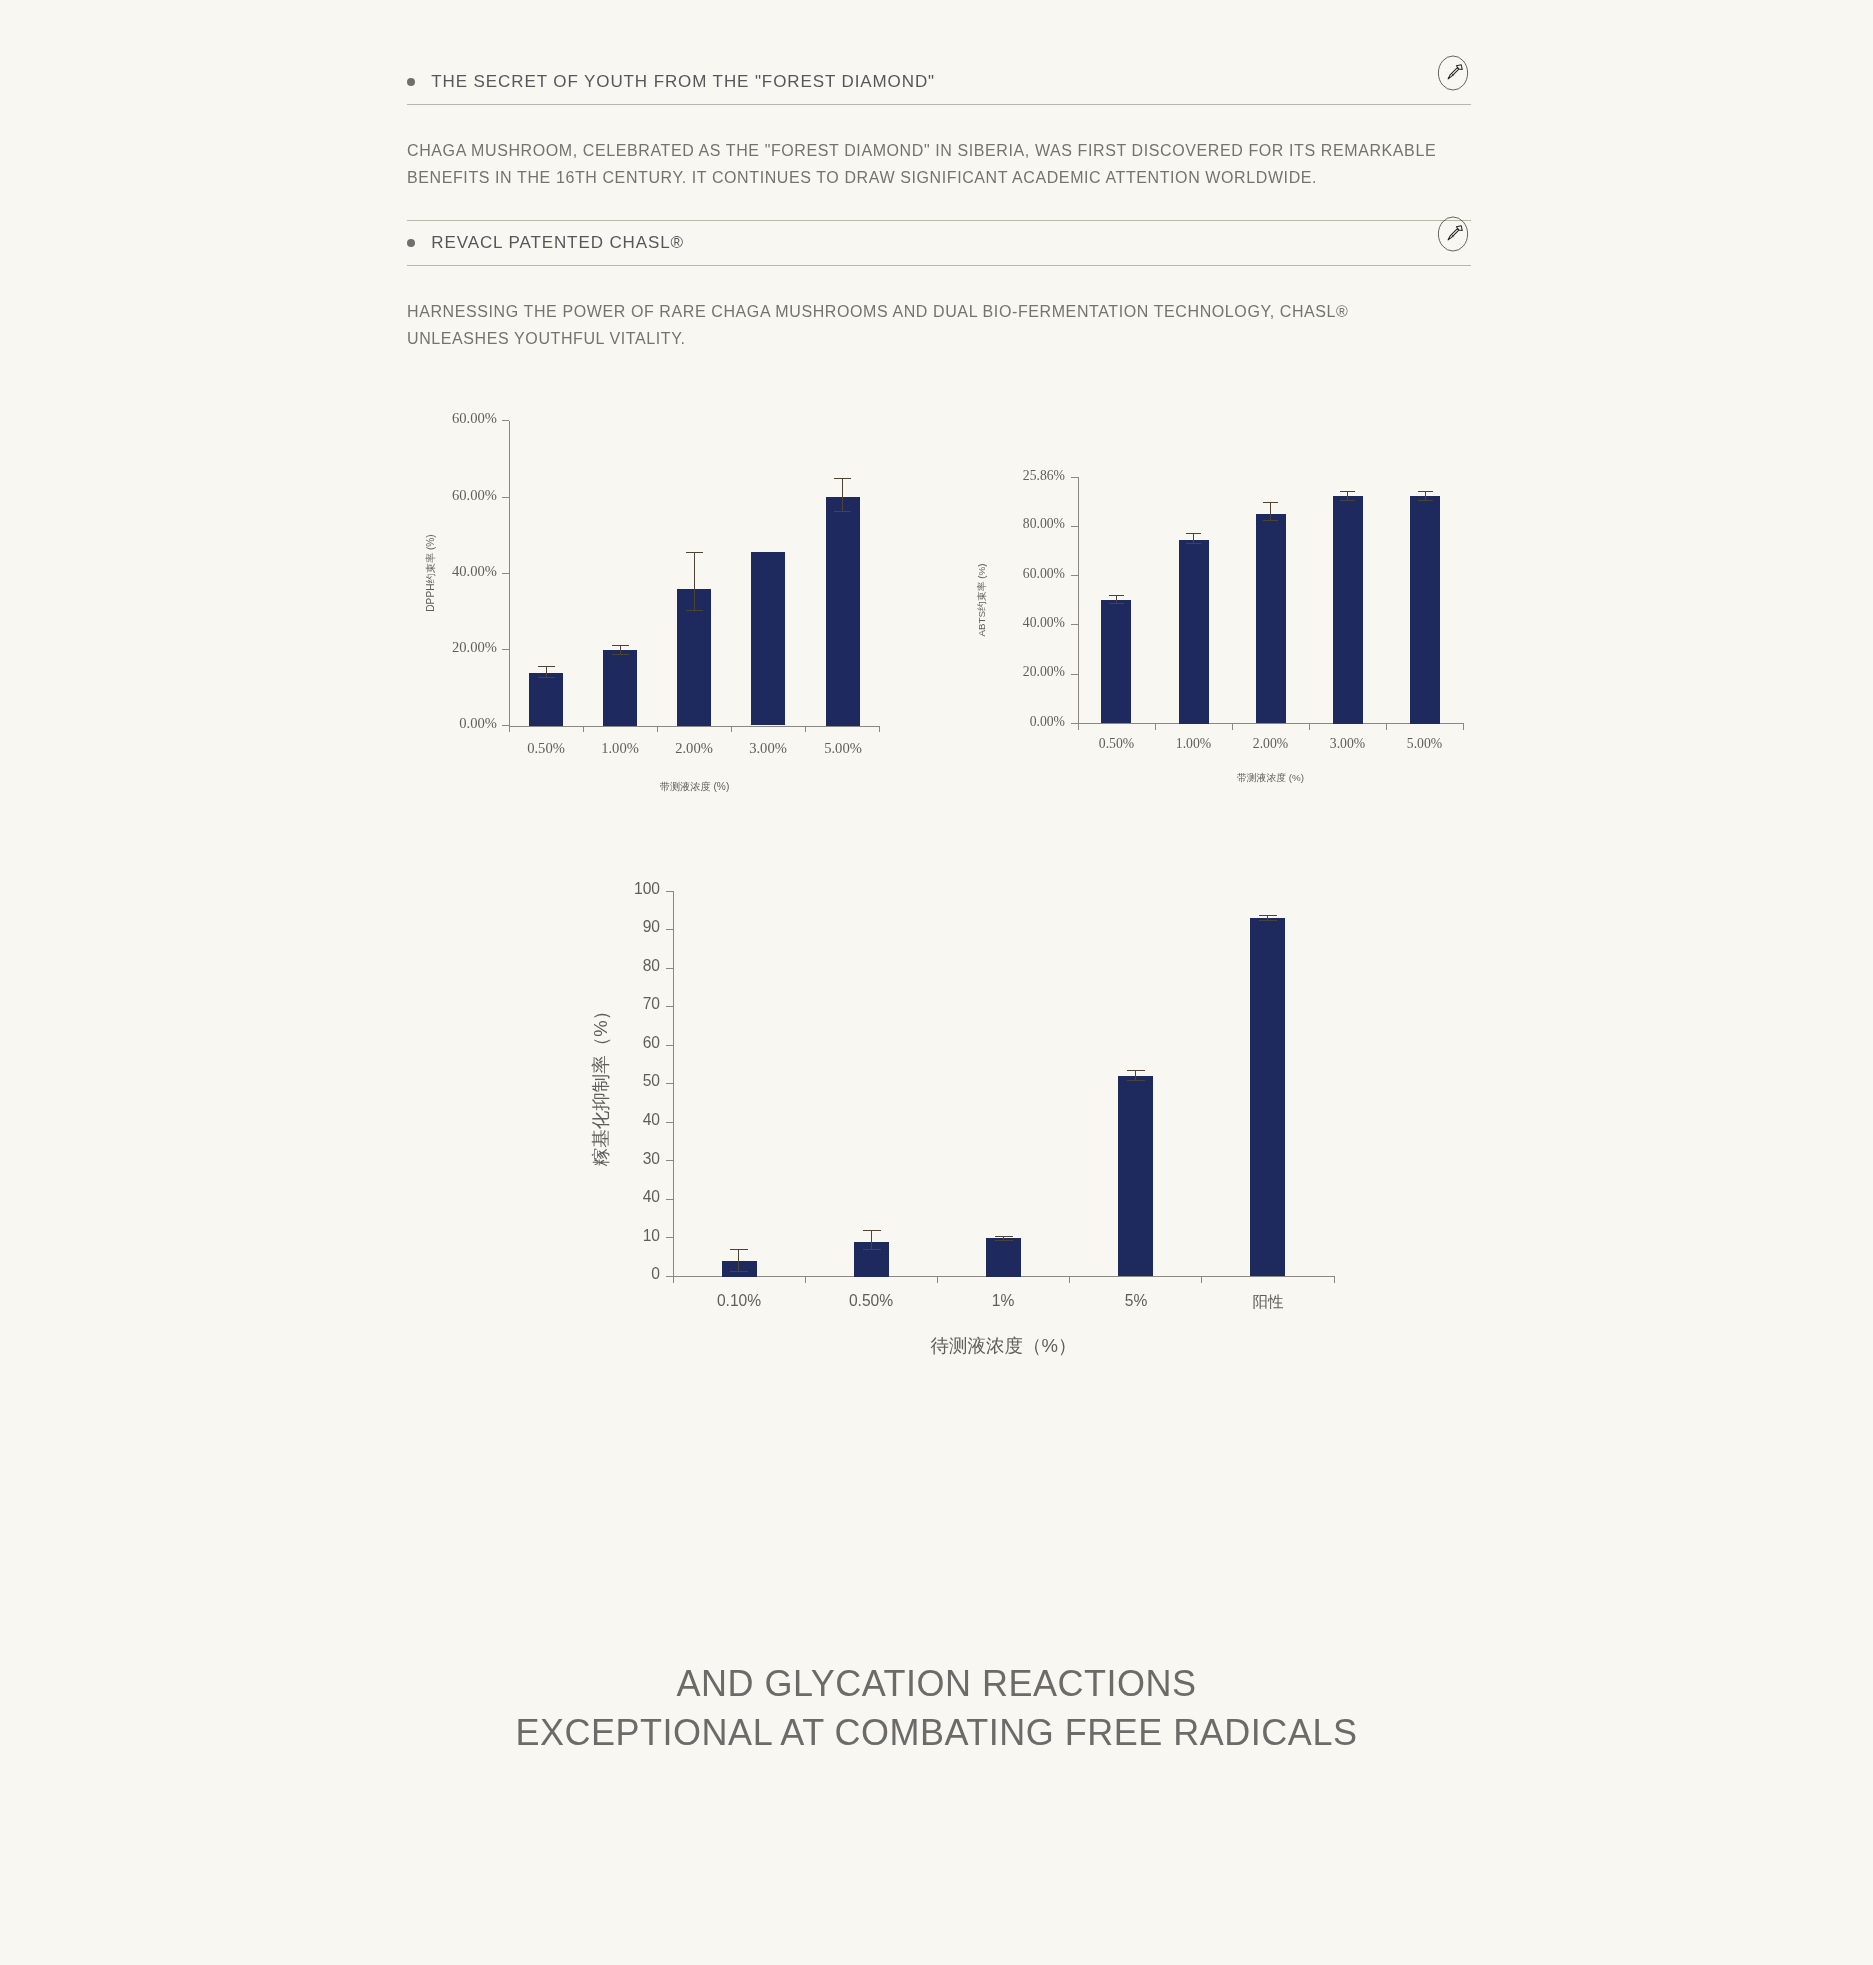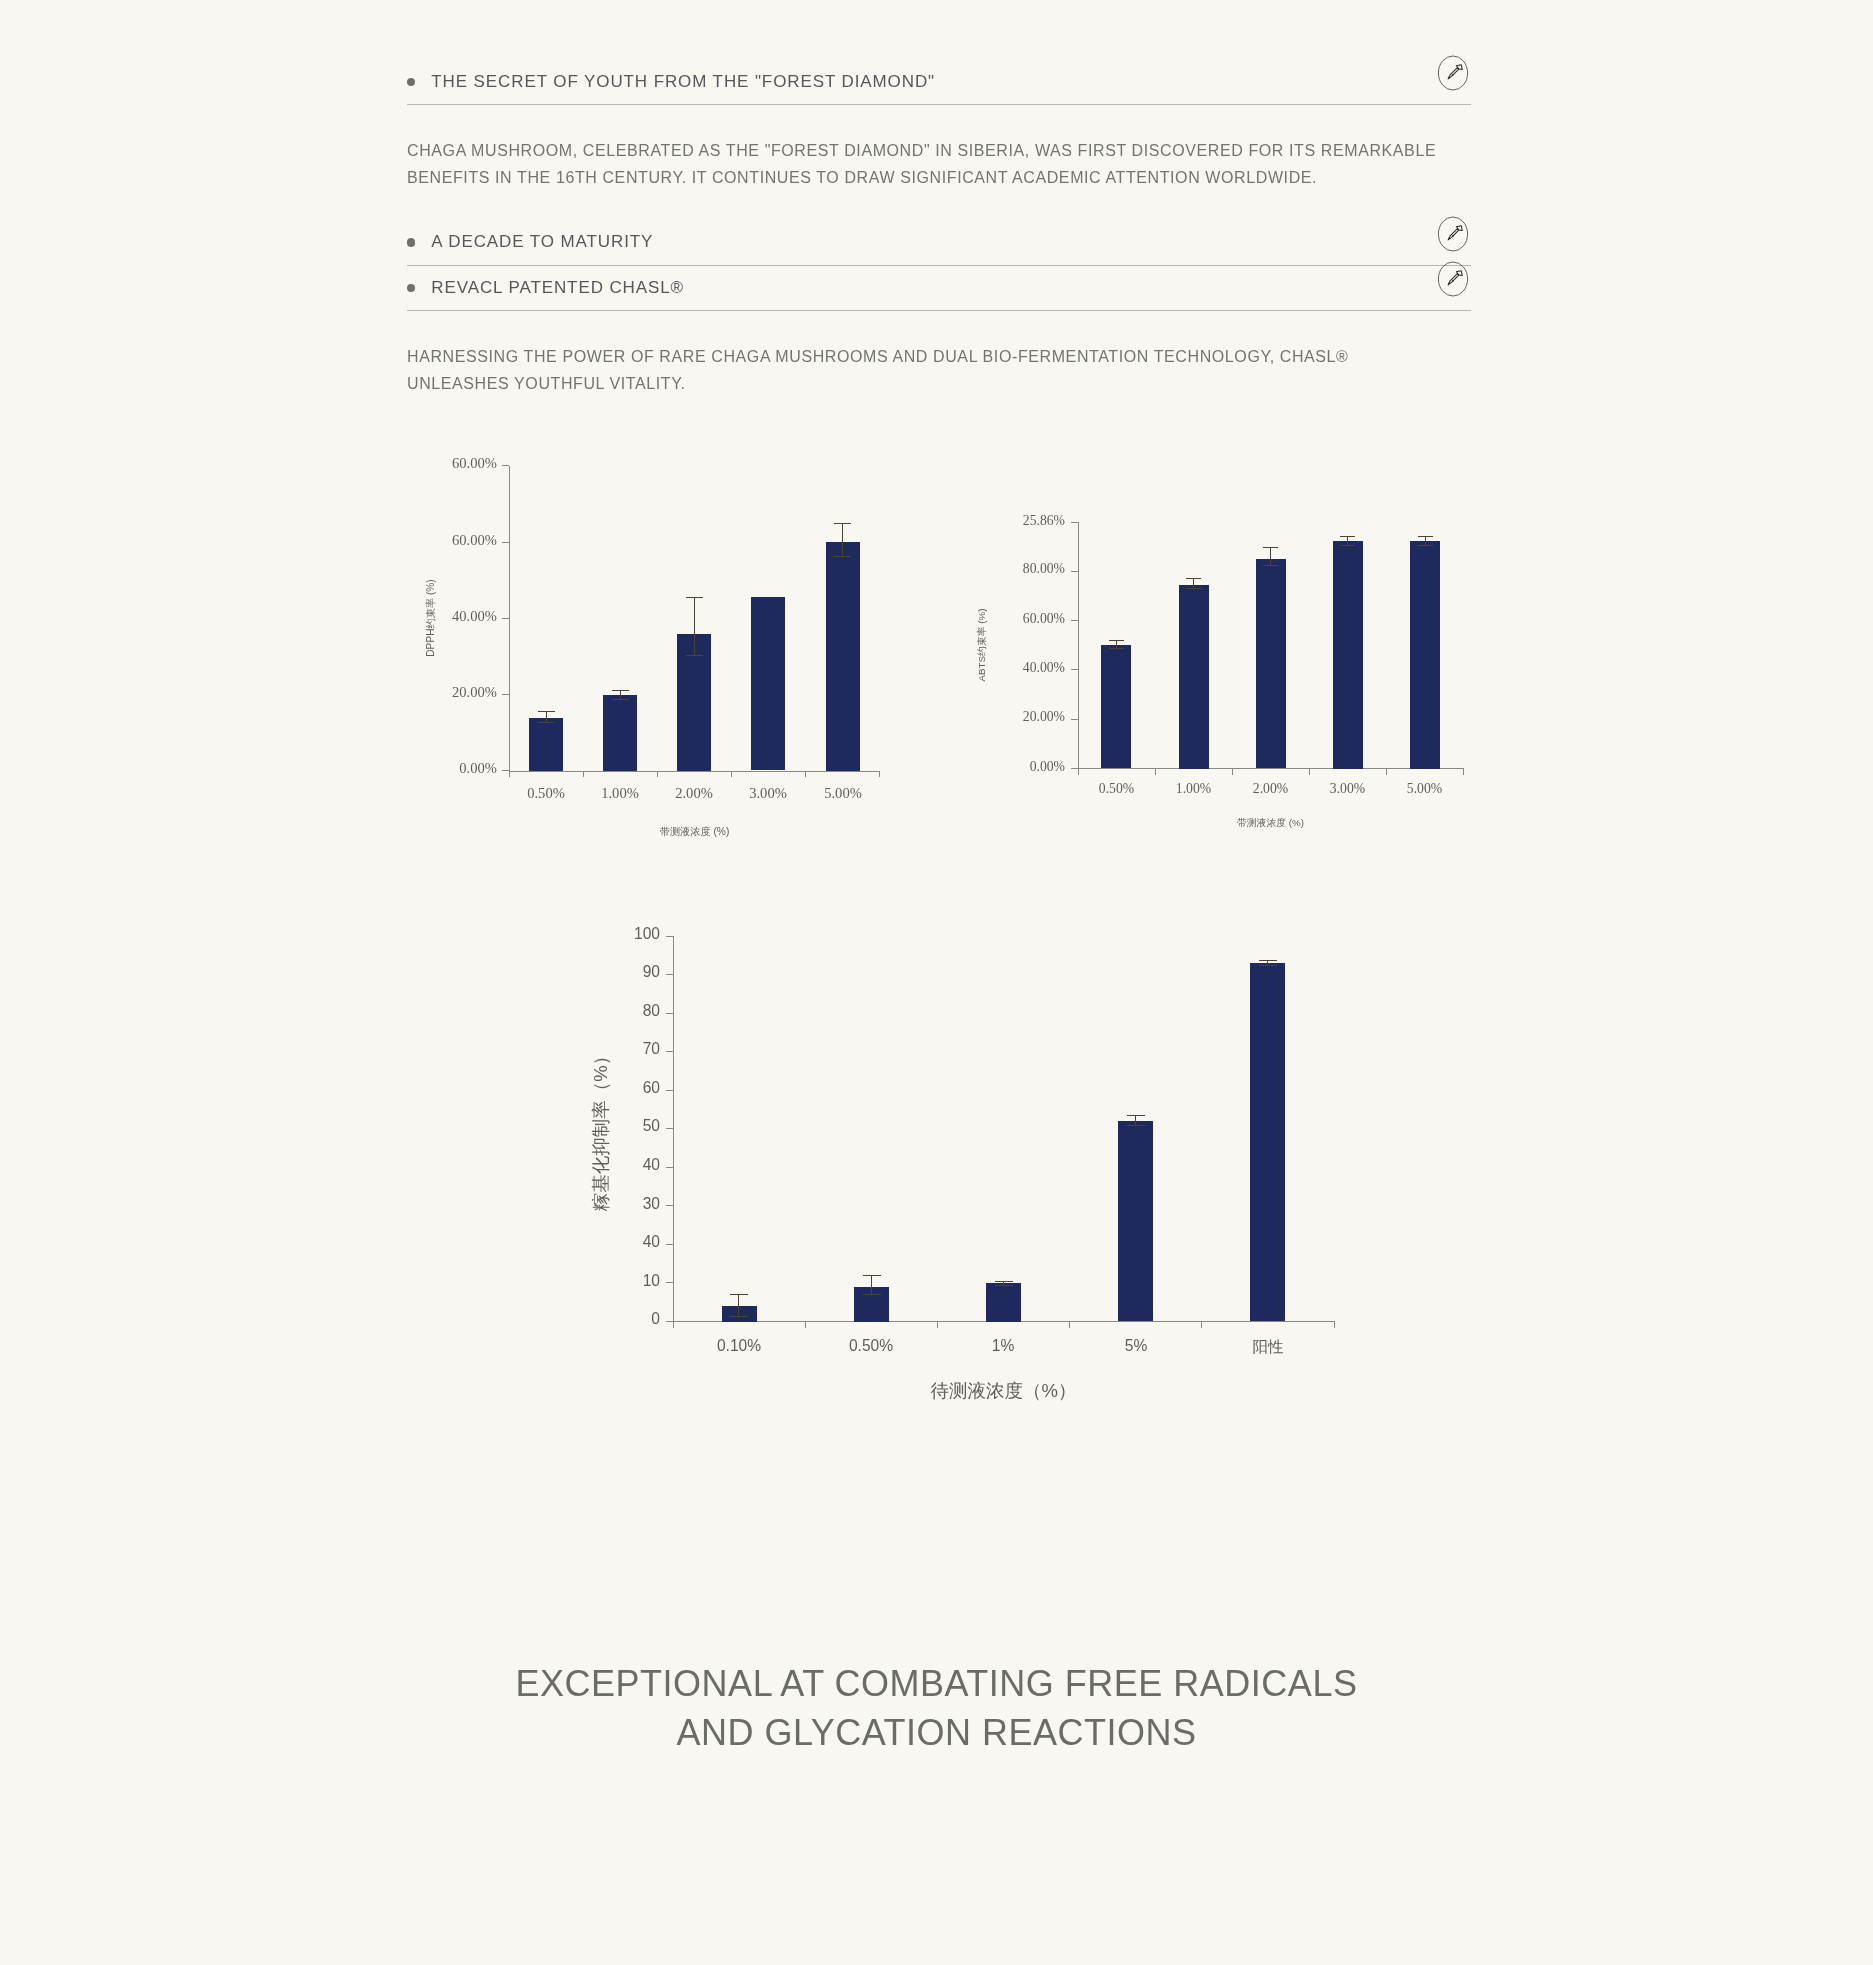--- a/index.html
+++ b/index.html
@@ -164,32 +164,20 @@
             <path d="M44 22 L54 20 L56 30 L49 29 Z" fill="none" stroke="#26251f" stroke-width="2.1" stroke-linejoin="round"></path>
             <path d="M34 38 L38 42" stroke="#26251f" stroke-width="1.6"></path>
           </svg>
         </span>
       </div>
       <div class="rule"></div>
       <div class="sec-body">CHAGA MUSHROOM, CELEBRATED AS THE "FOREST DIAMOND" IN SIBERIA, WAS FIRST DISCOVERED FOR ITS REMARKABLE BENEFITS IN THE 16TH CENTURY. IT CONTINUES TO DRAW SIGNIFICANT ACADEMIC ATTENTION WORLDWIDE.</div>
     </div>
 
     <div class="section">
-      <div class="sec-head">
-        <span class="bullet"></span>
-        <span class="sec-title">A DECADE TO MATURITY</span>
-        <span class="dropper-wrap">
-          <svg width="36" height="36" viewBox="0 0 74 74">
-            <ellipse cx="37" cy="37" rx="30" ry="35" fill="none" stroke="#3b3a36" stroke-width="1.6"></ellipse>
-            <path d="M27 49 L31 41 L46 26 L49 29 L34 44 Z" fill="none" stroke="#26251f" stroke-width="2.1" stroke-linejoin="round"></path>
-            <path d="M44 22 L54 20 L56 30 L49 29 Z" fill="none" stroke="#26251f" stroke-width="2.1" stroke-linejoin="round"></path>
-            <path d="M34 38 L38 42" stroke="#26251f" stroke-width="1.6"></path>
-          </svg>
-        </span>
-      </div>
       <div class="rule"></div>
     </div>
 
     <div class="section">
       <div class="sec-head">
         <span class="bullet"></span>
         <span class="sec-title">REVACL PATENTED CHASL®</span>
         <span class="dropper-wrap">
           <svg width="36" height="36" viewBox="0 0 74 74">
             <ellipse cx="37" cy="37" rx="30" ry="35" fill="none" stroke="#3b3a36" stroke-width="1.6"></ellipse>
@@ -391,18 +379,18 @@
             <div class="xtick-lbl sans" style="left: 529px; top: 401px; width: 132px; font-size: 15.6px;">阳性</div>
             <div class="ylabel sans" style="left: -73px; top: 193px; font-size: 18.5px; transform: translate(-50%, -50%) rotate(-90deg);">糘基化抑制率（%）</div>
             <div class="xlabel sans" style="left: 0px; top: 442px; width: 661px; font-size: 18.5px;">待测液浓度（%）</div>
           </div>
         </div>
     </div>
 
   </div>
 
   <div class="headline">
+    <div>AND GLYCATION REACTIONS</div>
     <div>EXCEPTIONAL AT COMBATING FREE RADICALS</div>
-    <div>AND GLYCATION REACTIONS</div>
   </div>
 
 </div>
 
 
 </body></html>

